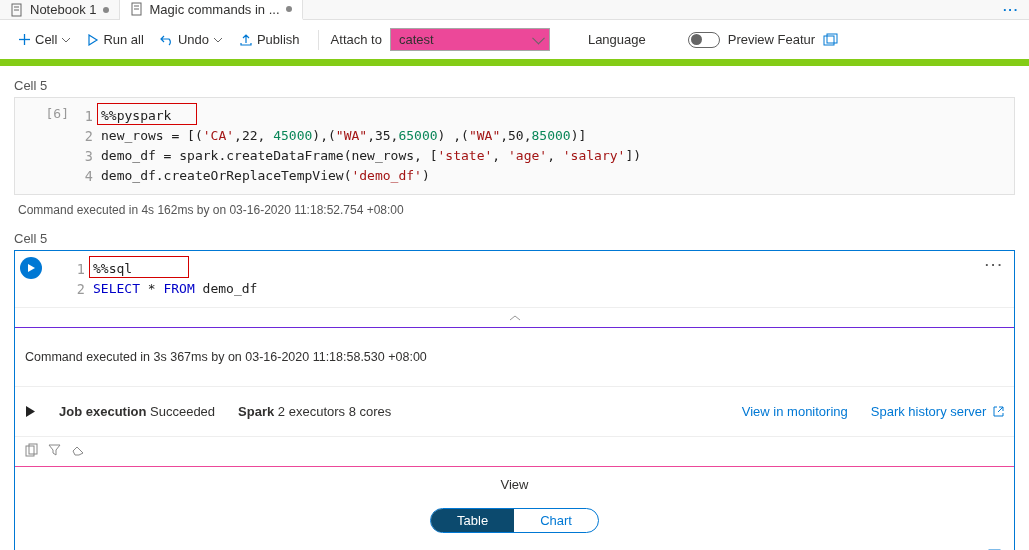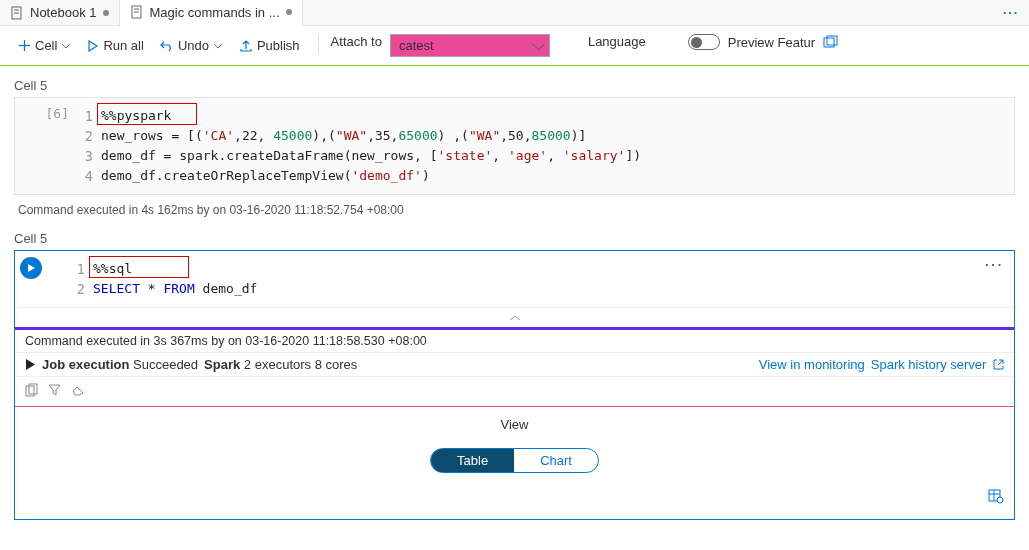--- a/index.html
+++ b/index.html
@@ -1,27 +1,27 @@
 <!DOCTYPE html>
 <html><head>
 <meta charset="utf-8">
 <style>
   * { box-sizing: border-box; margin: 0; padding: 0; }
   body { font-family: "Segoe UI", Arial, sans-serif; font-size: 13px; color: #323130; background: #fff; width: 1029px; }
   
   
-  .tabs { display: flex; border-bottom: 1px solid #e1e1e1; background: #f8f8f8; height: 26px; align-items: stretch; }
+  .tabs { display: flex; border-bottom: 1px solid #e1e1e1; background: #f8f8f8; height: 20px; align-items: stretch; }
   .tab { display: flex; align-items: center; padding: 0 10px; gap: 6px; border-right: 1px solid #e1e1e1; cursor: pointer; font-size: 13px; }
   .tab.active { background: #fff; border-bottom: 2px solid #fff; margin-bottom: -1px; }
   .tab .dot { width: 6px; height: 6px; border-radius: 50%; background: #888; }
   .tabs .more { margin-left: auto; padding: 0 10px; display: flex; align-items: center; color: #0078d4; font-weight: bold; letter-spacing: 1px; }
   .notebook-icon { display:inline-flex; }
   
   
-  .toolbar { display: flex; align-items: flex-start; padding: 8px 12px; gap: 4px; border-bottom: 1px solid #84cc16; font-size: 13px; }
+  .toolbar { display: flex; align-items: center; padding: 8px 12px; gap: 4px; border-bottom: 7px solid #84cc16; font-size: 13px; }
   .tbtn { display: flex; align-items: center; gap: 4px; padding: 4px 6px; cursor: pointer; border-radius: 2px; color:#323130; }
   .tbtn svg { flex-shrink:0; }
   .toolbar .sep { width: 1px; height: 20px; background: #e1e1e1; margin: 0 8px; }
   .toolbar label { margin-right: 4px; color:#323130; }
   .dropdown { display: flex; align-items: center; border: 1px solid #a6a6a6; padding: 3px 22px 3px 8px; font-size: 13px; position: relative; min-width: 120px; background:#ec4899; cursor:pointer; }
   .dropdown::after { content: ""; position: absolute; right: 6px; top: 50%; width: 8px; height: 8px; border-right: 1px solid #666; border-bottom: 1px solid #666; transform: translateY(-70%) rotate(45deg); }
   .dropdown.wide { min-width: 160px; }
   .toggle-wrap { display: flex; align-items: center; gap: 8px; }
   .toggle { width: 32px; height: 16px; border: 1px solid #666; border-radius: 10px; position: relative; cursor:pointer; }
   .toggle::after { content:""; position:absolute; left:2px; top:1.5px; width:11px; height:11px; border-radius:50%; background:#666; }
@@ -38,22 +38,22 @@
   .ln-col { width: 26px; text-align: right; color: #999; font-family: Consolas, monospace; font-size: 13.5px; line-height: 20px; padding-right:8px; }
   .code-col { flex:1; font-family: Consolas, monospace; font-size: 13px; line-height: 20px; white-space: pre; }
   .red-box { position:absolute; border:1px solid #d40000; }
   .cell-actions { position:absolute; right:10px; top:6px; color:#555; letter-spacing:2px; cursor:pointer; font-weight:bold; }
   
   .status-line { font-size: 12px; color: #555; padding: 8px 4px 14px; }
   
   .cell2-inner { border:1px solid #0078d4; }
   .cell2-body { display:flex; position:relative; }
   .collapse-bar { text-align:center; padding:2px 0; border-top:1px solid #eee; }
-  .exec-status { padding: 4px 10px; font-size:12.5px; border-top:3px solid #6d28d9; }
-  .job-row { display:flex; align-items:center; padding: 4px 10px; border-top:1px solid #eee; gap:6px; font-size:13px;justify-content:center; }
+  .exec-status { padding: 22px 10px; font-size:12.5px; border-top:1px solid #6d28d9; }
+  .job-row { display:flex; align-items:center; padding: 17px 10px; border-top:1px solid #eee; gap:23px; font-size:13px;justify-content:center; }
   .job-row .spacer { flex:1; }
   .link { color:#0078d4; cursor:pointer; }
   .icon-row { display:flex; gap:10px; padding:6px 10px; border-top:1px solid #eee; }
   .icon-row span { cursor:pointer; color:#666; }
   .view-row { display:flex; align-items:center; padding:10px 10px 12px; border-top:1px solid #ec4899; gap:16px;flex-direction:column; }
   .pill-group { display:flex; border:1px solid #0078d4; border-radius:14px; overflow:hidden; }
   .pill { padding:4px 26px; font-size:13px; cursor:pointer; }
   .pill.active { background:#0c4a6e; color:#fff; }
   .view-row .right-ico { margin-left:auto; color:#0078d4; cursor:pointer; }
   

